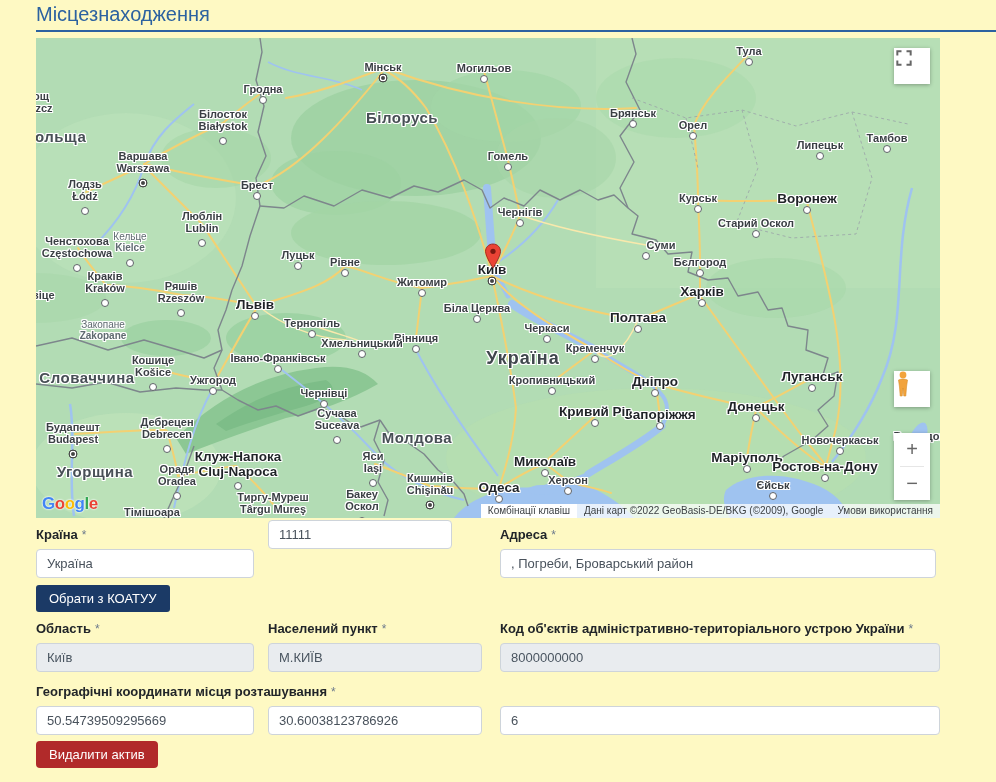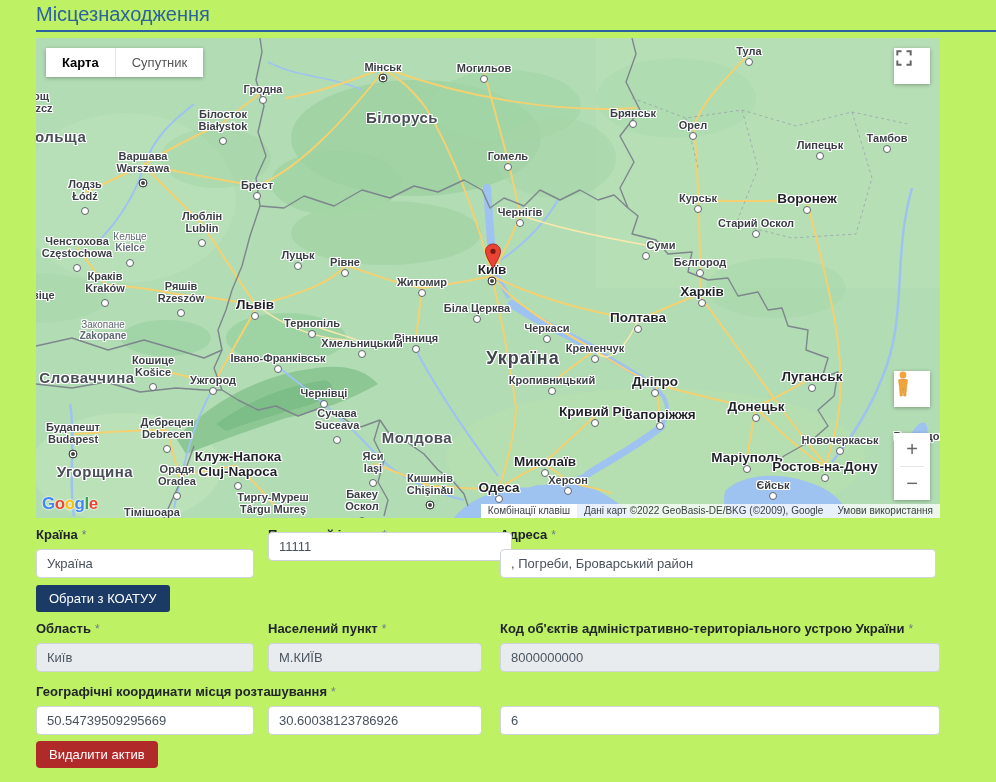--- a/index.html
+++ b/index.html
@@ -1,16 +1,16 @@
 <!DOCTYPE html>
 <html><head>
 <meta charset="utf-8">
 <style>
   html,body{margin:0;padding:0;background:#fff;}
-  .page{position:relative;width:996px;height:782px;background:#bef264;font-family:"Liberation Sans",sans-serif;overflow:hidden;}
+  .page{position:relative;width:996px;height:782px;background:#fef9c3;font-family:"Liberation Sans",sans-serif;overflow:hidden;}
 
   
   .title-wrap{position:absolute;left:36px;top:0;width:960px;height:30px;border-bottom:2px solid #2c62a0;}
   .page-title{font-size:20px;color:#2c62a0;line-height:28px;}
 
   
   .map{position:absolute;left:36px;top:38px;width:904px;height:480px;background:#b2dcb4;overflow:hidden;}
   .map svg{position:absolute;left:0;top:0;}
   .map-labels{position:absolute;left:0;top:0;width:100%;height:100%;pointer-events:none;}
   .mlabel{position:absolute;transform:translate(-50%,-50%);white-space:nowrap;text-align:center;line-height:1.1;
@@ -317,24 +317,20 @@
         <div class="mlabel city" style="left: 5px; top: 64px;"><span>ощ</span><span class="sub">szcz</span></div>
         <div class="mlabel city" style="left: 4px; top: 257px;"><span>овіце</span></div>
         <div class="mlabel city" style="left: 893px; top: 398px;"><span>Волгодонськ</span></div>
       </div>
 
     <svg class="map-pin" id="map-pin" viewBox="0 0 18 26" style="left: 448px; top: 205px;">
       <path d="M9,1 C4.6,1 1.5,4.3 1.5,8.4 C1.5,13.6 9,25 9,25 C9,25 16.5,13.6 16.5,8.4 C16.5,4.3 13.4,1 9,1 Z" fill="#EA4335" stroke="#931c12" stroke-width="0.8"></path>
       <circle cx="9" cy="8.3" r="2.6" fill="#7b1810"></circle>
     </svg>
 
-    <div class="maptype">
-      <div class="mt-btn active">Карта</div>
-      <div class="mt-btn">Супутник</div>
-    </div>
 
     <div class="fs-btn">
       <svg width="20" height="20" viewBox="0 0 24 24">
         <path d="M4,9 V4 H9 M15,4 H20 V9 M20,15 V20 H15 M9,20 H4 V15" fill="none" stroke="#666" stroke-width="2.4"></path>
       </svg>
     </div>
 
     <div class="pegman">
       <svg width="18" height="26" viewBox="0 0 18 26">
         <circle cx="9" cy="4" r="3.4" fill="#f2a33c"></circle>
@@ -361,21 +357,21 @@
     <span>Країна</span><span class="req">*</span>
   </div>
   <div class="flabel" style="left:268px;top:527px;">
     <span>Поштовий індекс</span><span class="req">*</span>
   </div>
   <div class="flabel" style="left:500px;top:527px;">
     <span>Адреса</span><span class="req">*</span>
   </div>
 
   <input class="tinput" style="left: 36px; top: 549px; width: 218px;" value="Україна">
-  <input class="tinput" style="left: 268px; top: 532px; width: 244px;" value="11111">
+  <input class="tinput" style="left: 268px; top: 520px; width: 184px;" value="11111">
   <input class="tinput" style="left: 500px; top: 549px; width: 436px;" value=", Погреби, Броварський район">
 
   <button class="btn btn-navy" style="left:36px;top:585px;">Обрати з КОАТУУ</button>
 
   <div class="flabel" style="left:36px;top:621px;">
     <span>Область</span><span class="req">*</span>
   </div>
   <div class="flabel" style="left:268px;top:621px;">
     <span>Населений пункт</span><span class="req">*</span>
   </div>

